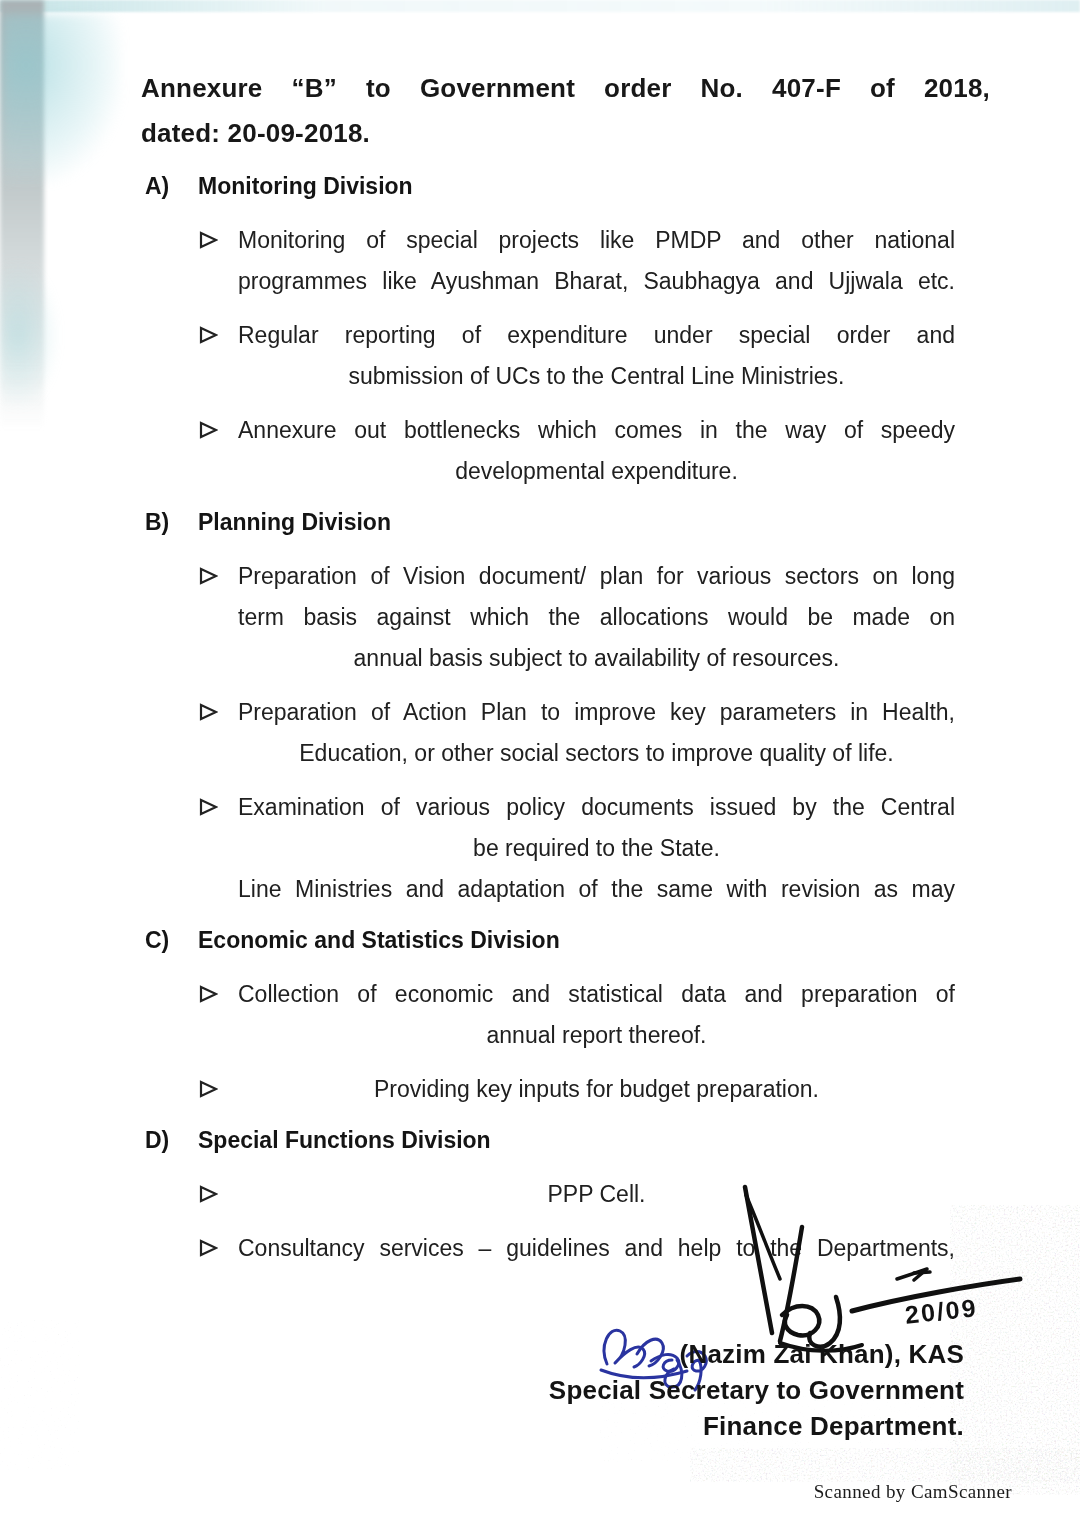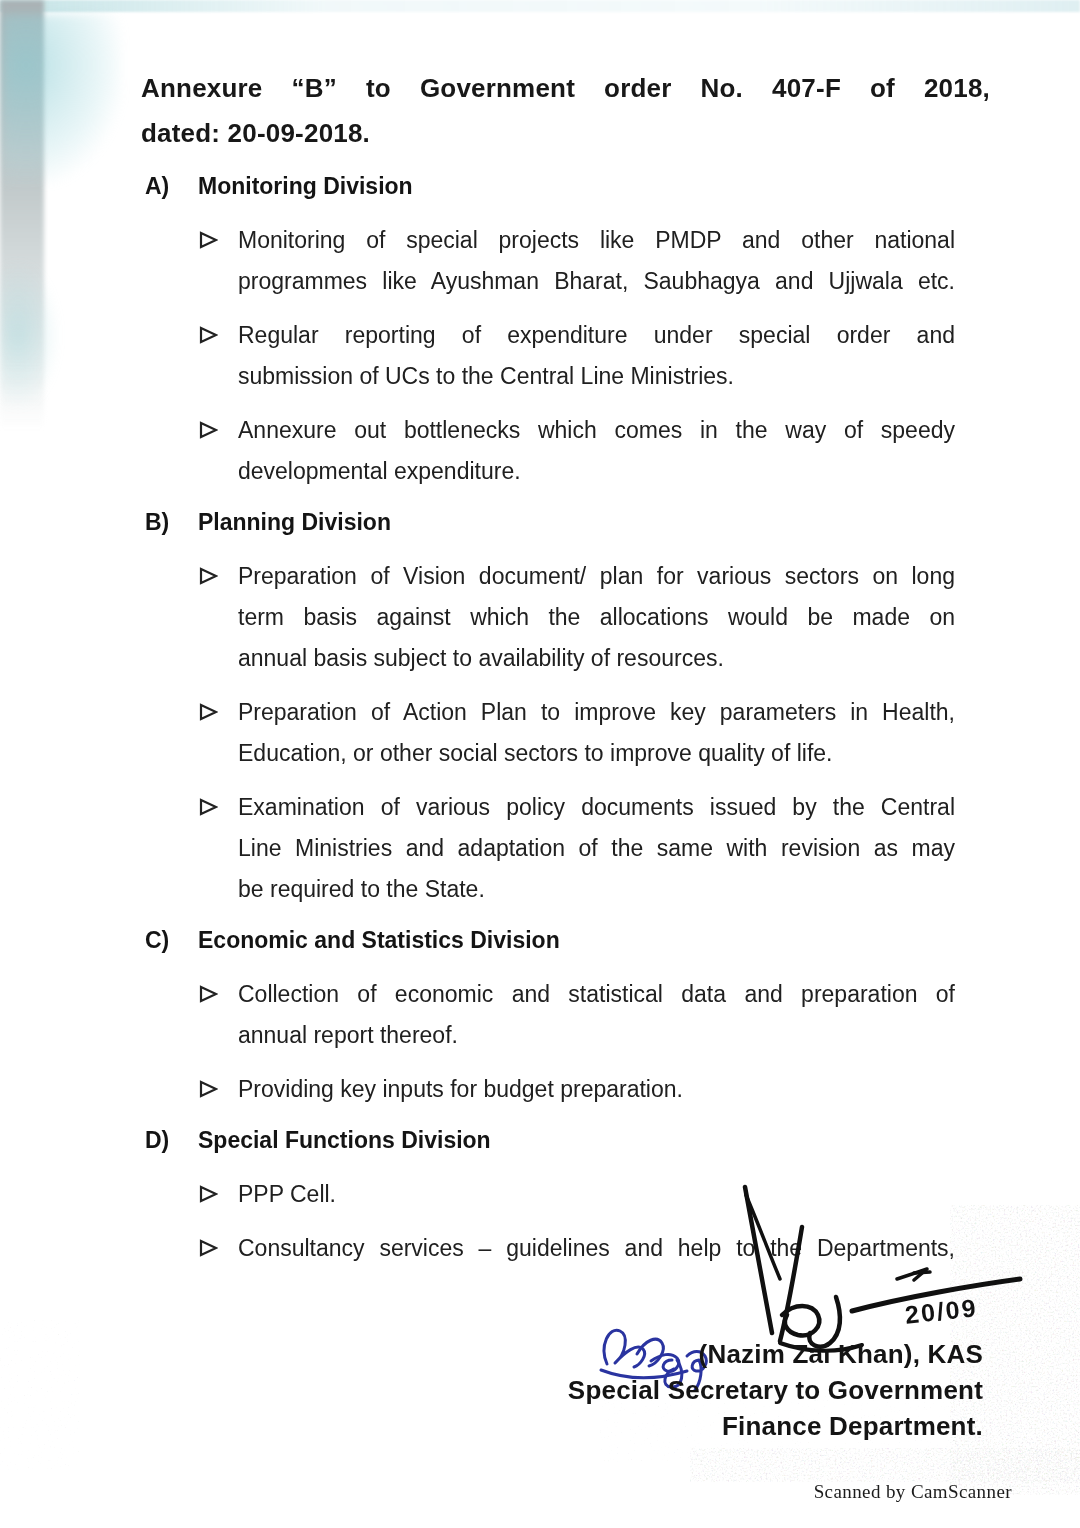--- a/index.html
+++ b/index.html
@@ -37,25 +37,25 @@
   
   .content{position:absolute;left:141px;top:66px;width:849px;}
   .title-line{
     font-size:26px;line-height:45px;font-weight:600;color:#181818;
     letter-spacing:.2px;
   }
   .just{text-align:justify;text-align-last:justify;}
   .heading{display:flex;margin:14px 0 18px 4px;font-size:23px;line-height:32px;font-weight:700;color:#141414;}
   .h-letter{width:53px;flex:0 0 53px;}
   .bullet{position:relative;margin:13px 0 7px 57px;width:757px;padding-left:40px;box-sizing:border-box;}
-  .b-line{font-size:23px;line-height:41px;color:#202020;}
+  .b-line{font-size:23px;line-height:41px;color:#202020;text-align:center;}
   .arrow{position:absolute;left:0;top:10px;width:20px;height:20px;}
   
   .sig-text{
-    position:absolute;right:97px;top:1336px;width:500px;
+    position:absolute;right:116px;top:1336px;width:500px;
     text-align:right;font-weight:700;color:#141414;
     font-size:26px;line-height:36px;letter-spacing:.2px;
   }
   .hand-date{
     position:absolute;left:905px;top:1297px;
     font-size:25px;font-weight:700;color:#121212;
     transform:rotate(-6deg);letter-spacing:2px;
   }
   .sig-svg{position:absolute;pointer-events:none;}
   
@@ -150,22 +150,22 @@
               <path d="M3 3 L18 10 L3 17 Z" fill="none" stroke="#222" stroke-width="2.2"></path>
             </svg></span>
         <div class="b-line just">Preparation of Action Plan to improve key parameters in Health,</div>
         <div class="b-line">Education, or other social sectors to improve quality of life.</div>
       </div>
       <div class="bullet">
         <span class="arrow"><svg width="20" height="20" viewBox="0 0 20 20">
               <path d="M3 3 L18 10 L3 17 Z" fill="none" stroke="#222" stroke-width="2.2"></path>
             </svg></span>
         <div class="b-line just">Examination of various policy documents issued by the Central</div>
+        <div class="b-line">be required to the State.</div>
         <div class="b-line just">Line Ministries and adaptation of the same with revision as may</div>
-        <div class="b-line">be required to the State.</div>
       </div>
     </div>
 
     <div class="section">
       <div class="heading">
         <span class="h-letter">C)</span>
         <span>Economic and Statistics Division</span>
       </div>
       <div class="bullet">
         <span class="arrow"><svg width="20" height="20" viewBox="0 0 20 20">

